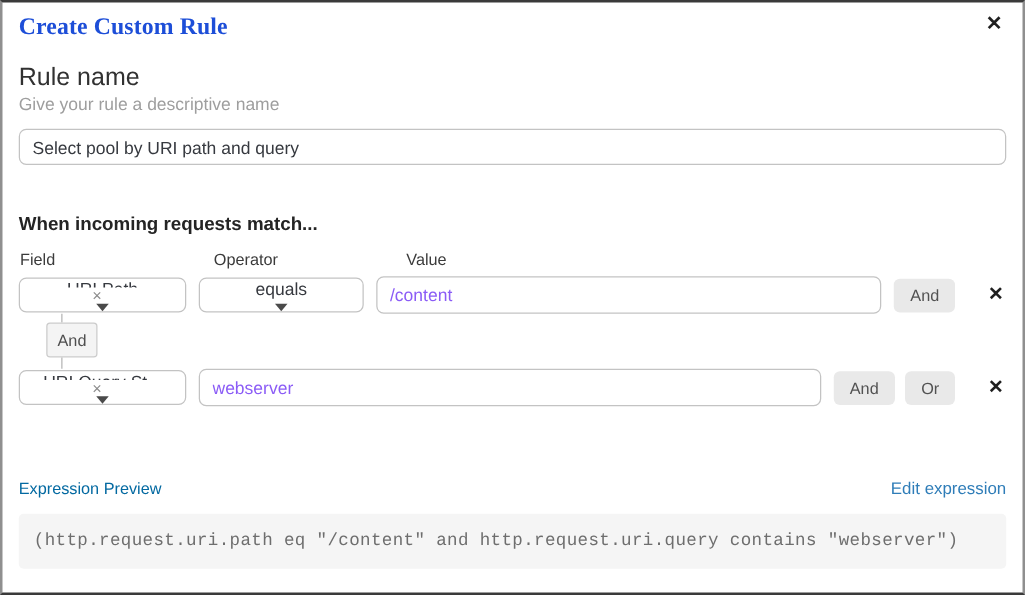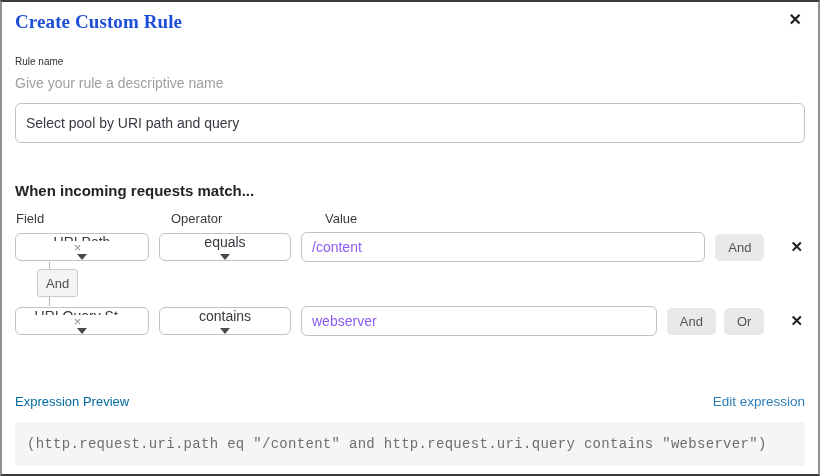--- a/index.html
+++ b/index.html
@@ -36,34 +36,34 @@
     background: transparent;
     font-size: 16px;
     font-weight: 700;
     color: #1f1f1f;
     cursor: pointer;
     line-height: 18px;
     padding: 2px;
   }
   .rule-label {
     margin-top: 19px;
-    font-size: 10px;
+    font-size: 20px;
     line-height: 18px;
     color: #313131;
   }
   .rule-helper {
     margin-top: 4px;
     font-size: 14px;
     line-height: 17px;
     color: #9e9e9e;
   }
   .text-input {
     display: block;
     width: 100%;
-    height: 40px;
+    height: 29px;
     margin-top: 11px;
     border: 1px solid #c3c3c3;
     border-radius: 6px;
     padding: 0 10px;
     font-family: "Liberation Sans", sans-serif;
     font-size: 14px;
     color: #36393f;
     background: #fff;
     outline: none;
   }
@@ -256,24 +256,20 @@
     <div class="connector-badge">And</div>
     <div class="line line-bottom"></div>
   </div>
 
   <div class="cond-row">
     <div class="select select-field">
       <span class="select-text">URI Query St...</span>
       <span class="clear-x">×</span>
       <span class="chevron"></span>
     </div>
-    <div class="select select-operator">
-      <span class="select-text">contains</span>
-      <span class="chevron"></span>
-    </div>
     <input class="value-input" type="text" value="webserver" style="">
     <div class="btn-group">
       <button class="logic-btn">And</button>
       <button class="logic-btn">Or</button>
     </div>
     <button class="remove-btn">✕</button>
   </div>
 
   <div class="preview-bar">
     <div class="preview-label">Expression Preview</div>

